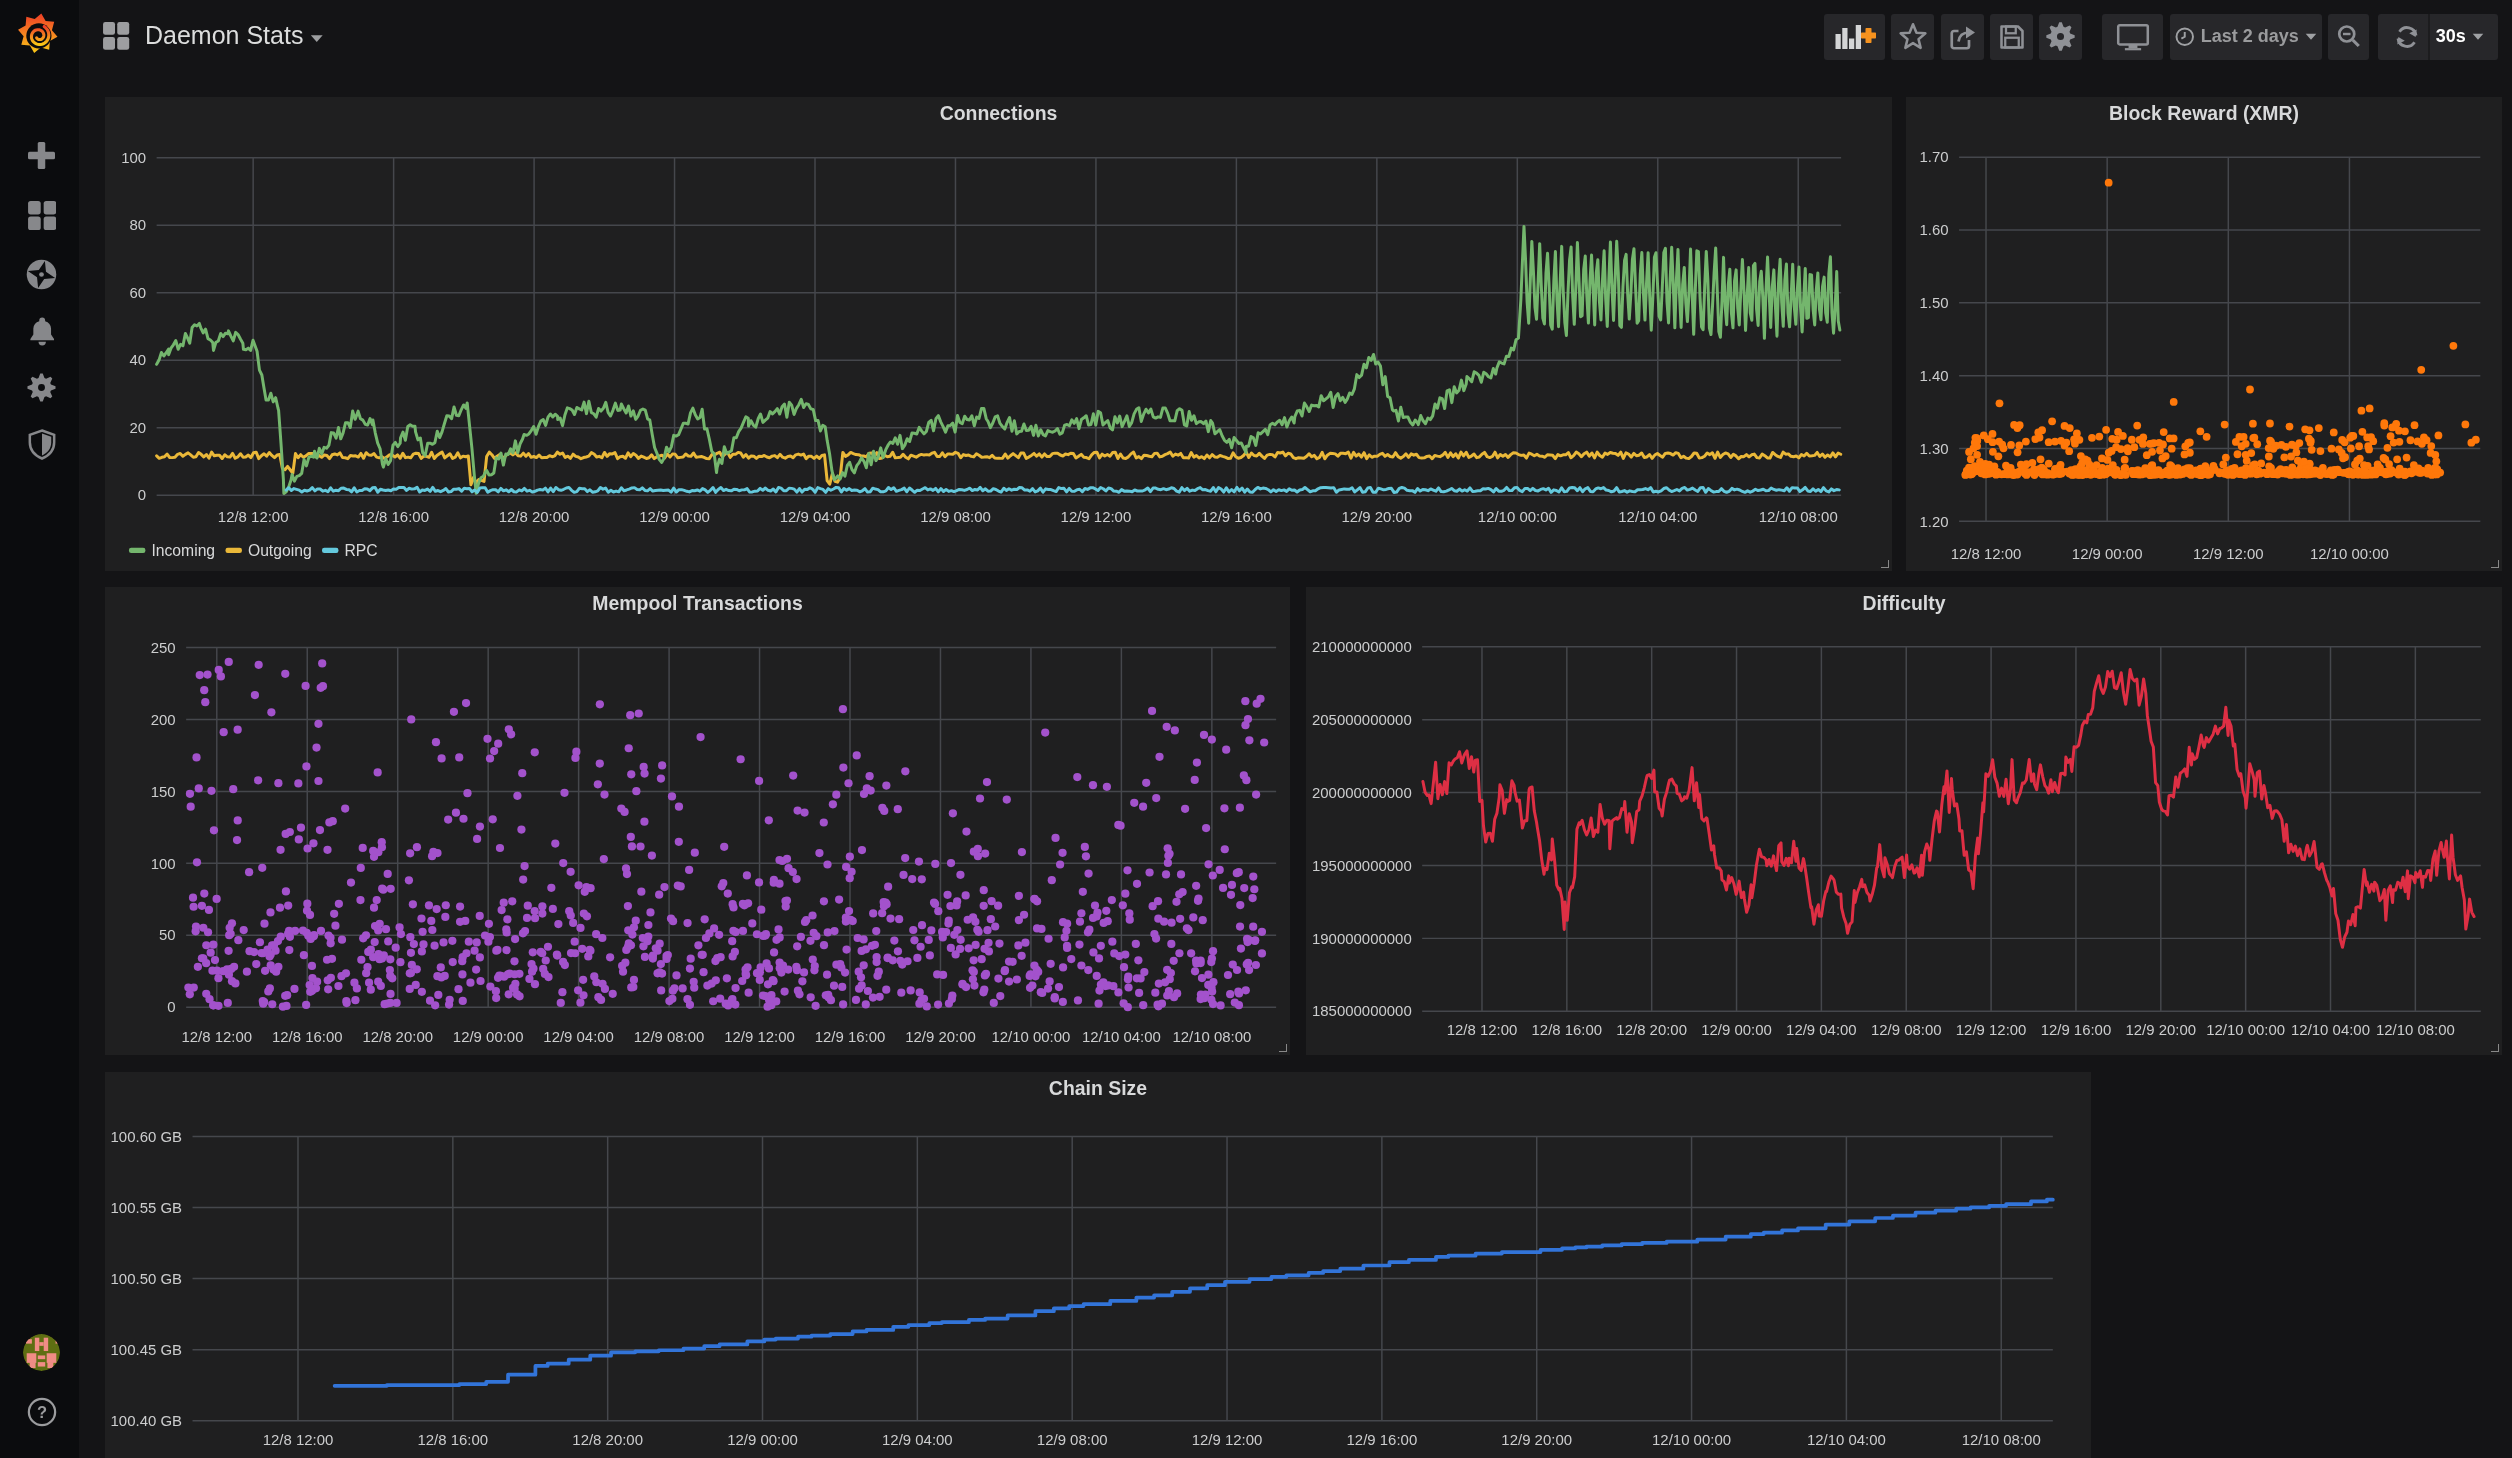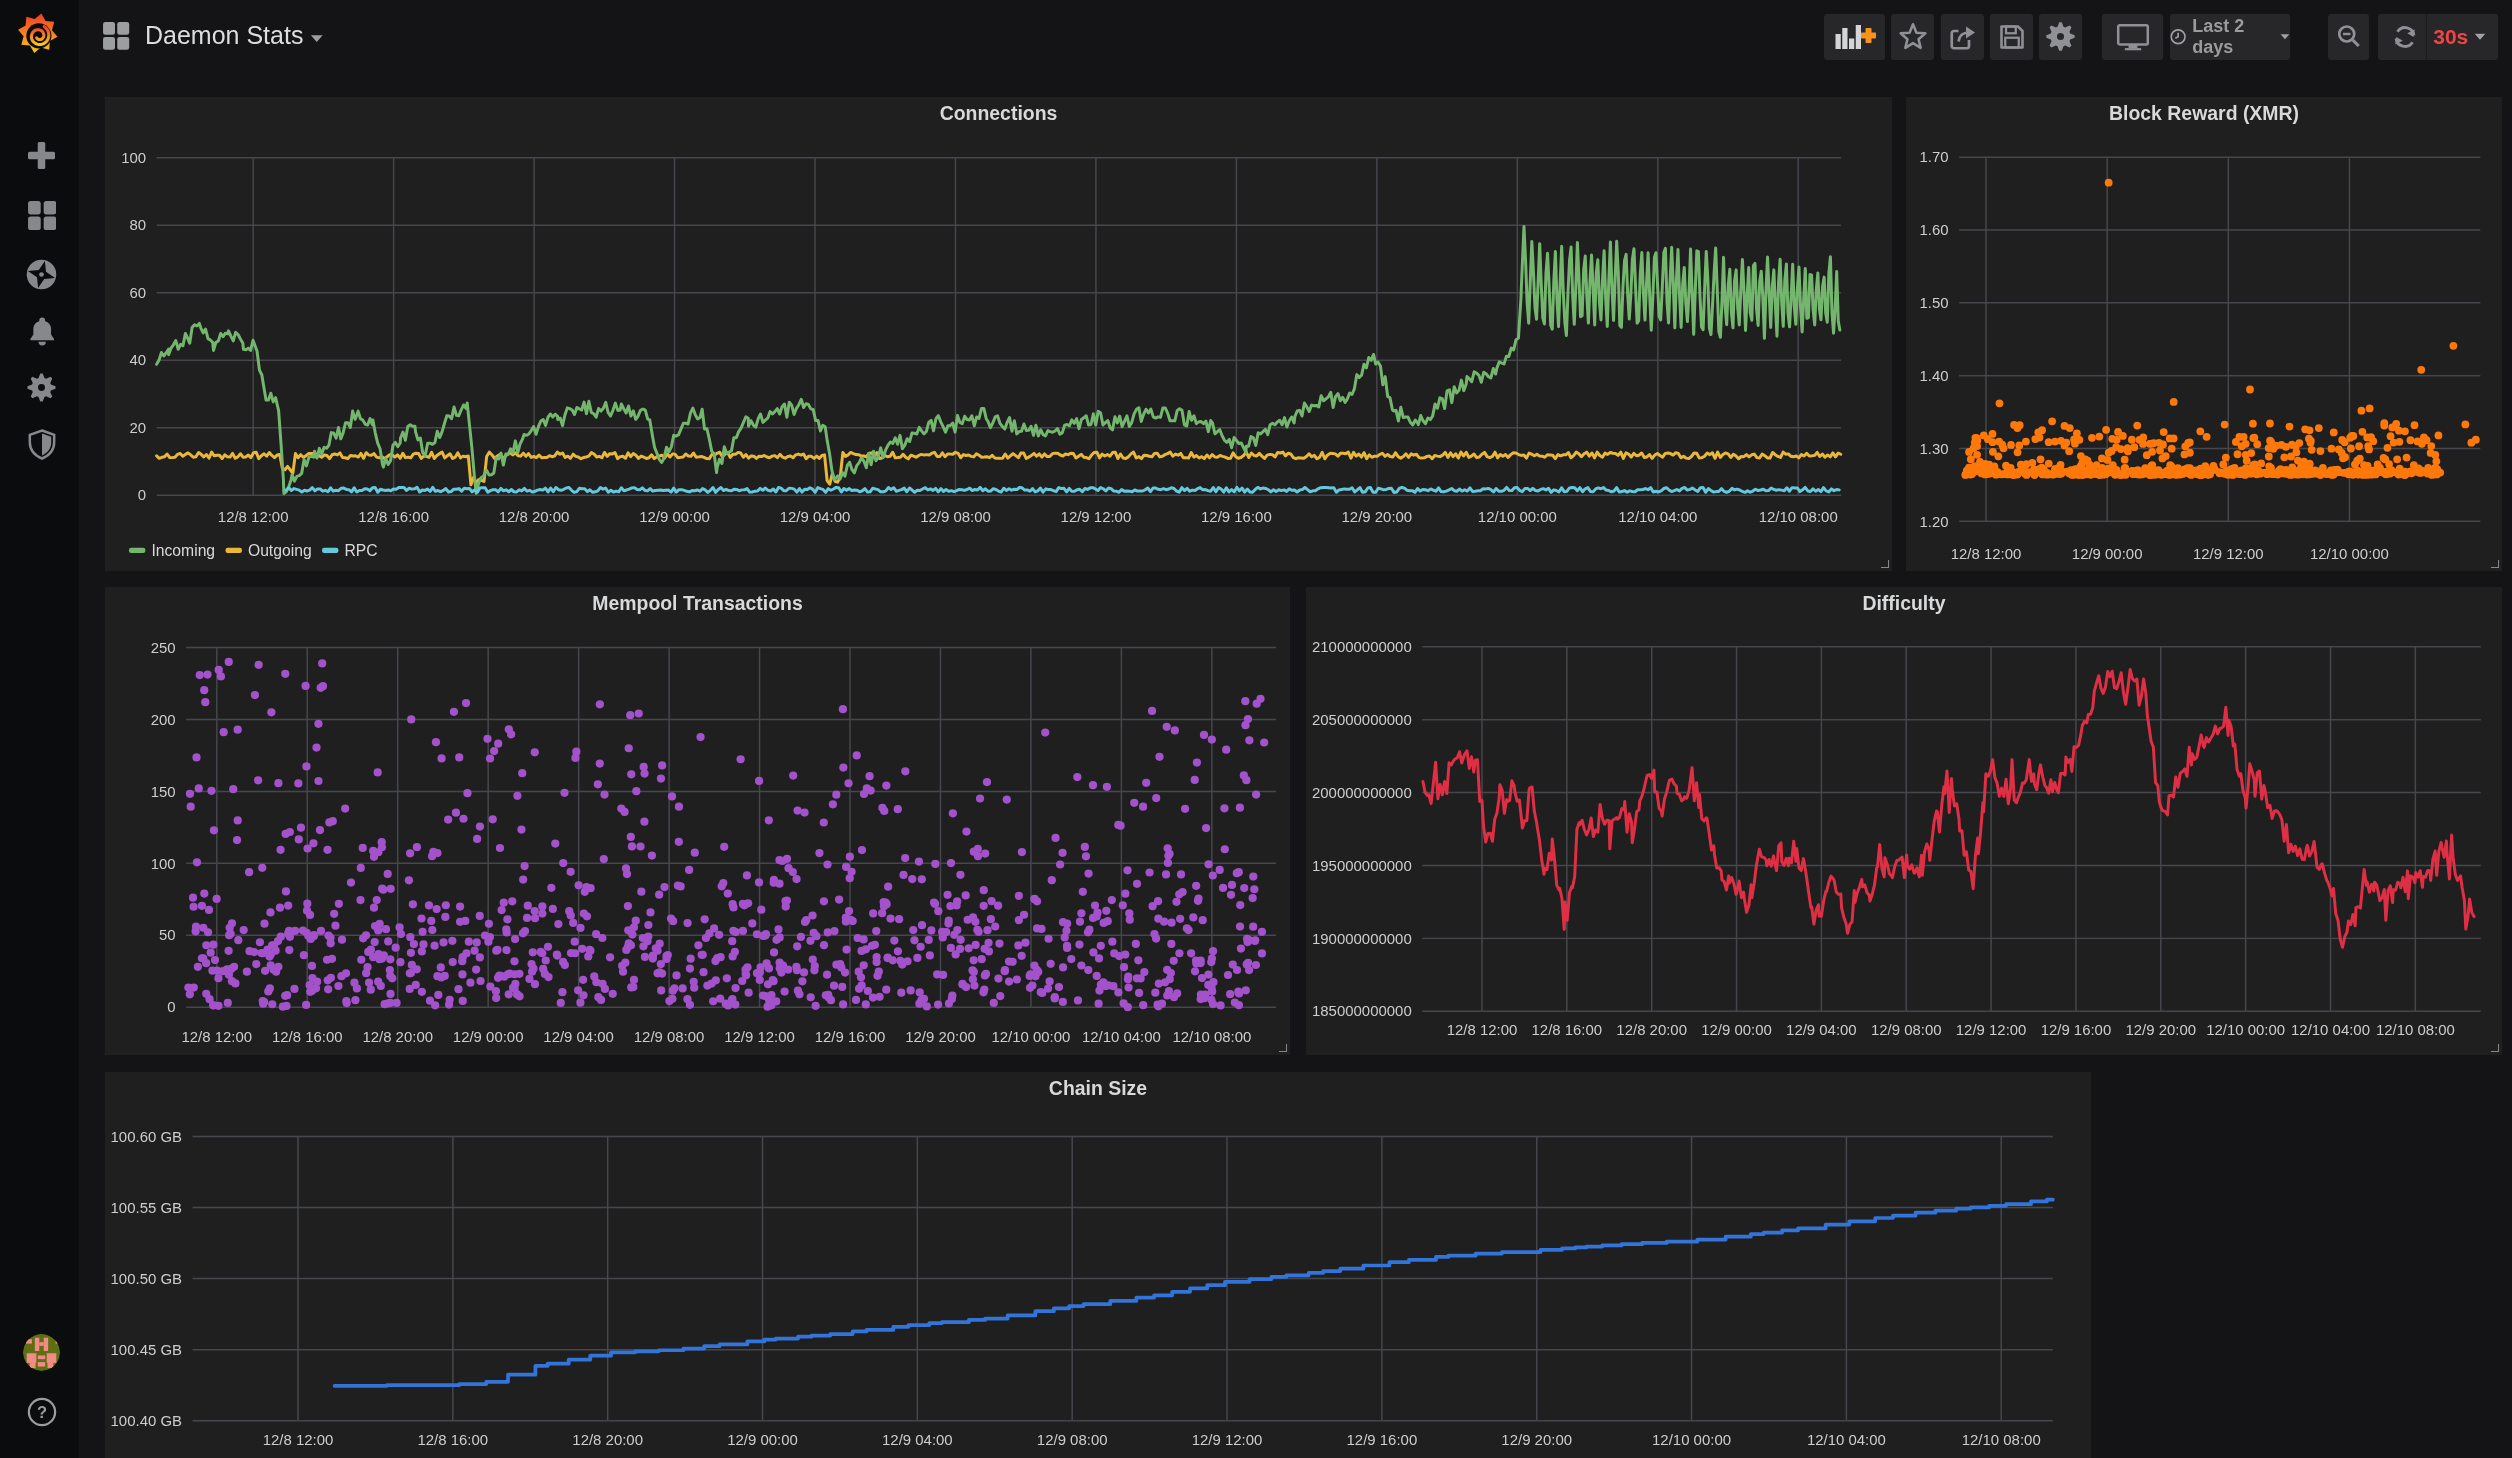--- a/index.html
+++ b/index.html
@@ -1,21 +1,21 @@
 <!DOCTYPE html>
 <html style="font-size:12px"><head><meta charset="utf-8"><style>
 * { margin:0; padding:0; box-sizing:border-box; }
 html,body { width:2512px; height:1459px; background:#141416; font-family:"Liberation Sans", sans-serif; overflow:hidden; }
 #root { position:relative; width:2512px; height:1459px; background:#141416; }
 #sidebar { position:absolute; left:0; top:0; width:79px; height:1459px; background:#0b0c0e; }
 .abs { position:absolute; }
 .panel { position:absolute; background:#1f1f20; }
 .btn { position:absolute; top:13.5px; height:46px; background:#27272a; border-radius:3px; display:flex; align-items:center; justify-content:center; gap:6px; }
 .tlab { color:#9a9b9d; font-size:18px; font-weight:bold; }
-.olab { color:#ef4444; font-size:21px; font-weight:bold; }
+.olab { color:#ffffff; font-size:18px; font-weight:bold; }
 .vdiv { width:1.5px; height:46px; background:#1c1c1e; }
 .rh { position:absolute; right:3px; bottom:3px; width:8.2px; height:8.2px; border-right:1.5px solid #888; border-bottom:1.5px solid #888; }
 </style></head>
 <body>
 <div id="root">
 <div id="sidebar"></div>
 <svg class="abs" style="left:17px;top:10.5px" width="43" height="46" viewBox="0 0 58 62">
       <defs>
         <linearGradient id="glg" x1="0" y1="1" x2="0" y2="0">
 <stop offset="0" stop-color="#f9c716"></stop>
@@ -130,21 +130,21 @@
         <path d="M20.3 3.1 L23.7 3.1 L26 9.1 L28.2 10 L34.2 7.4 L36.6 9.8 L34 15.8 L34.9 18 L40.9 20.3 L40.9 23.7 L34.9 26 L34 28.2 L36.6 34.2 L34.2 36.6 L28.2 34 L26 34.9 L23.7 40.9 L20.3 40.9 L18 34.9 L15.8 34 L9.8 36.6 L7.4 34.2 L10 28.2 L9.1 26 L3.1 23.7 L3.1 20.3 L9.1 18 L10 15.8 L7.4 9.8 L9.8 7.4 L15.8 10 L18 9.1 Z M26.725 22 A4.725 4.725 0 1 0 17.275 22 A4.725 4.725 0 1 0 26.725 22 Z" fill="#8f9196" fill-rule="evenodd"></path>
       </svg>
     </div>
     <div class="btn" style="left:2102px;width:61px">
       <svg width="34" height="30" viewBox="0 0 46 40">
 <rect x="3" y="4" width="40" height="26" rx="2" fill="none" stroke="#8f9196" stroke-width="3.4"></rect>
 <rect x="17" y="30" width="12" height="5" fill="#8f9196"></rect>
 <rect x="12" y="35" width="22" height="3" fill="#8f9196"></rect>
       </svg>
     </div>
-    <div class="btn" style="left:2170px;width:120px">
+    <div class="btn" style="left:2170px;width:152px">
       <svg width="19.5" height="19.5" viewBox="0 0 26 26">
 <circle cx="13" cy="13" r="11" fill="none" stroke="#9fa1a4" stroke-width="2.6"></circle>
 <path d="M13 6.5 V13 L8.5 15.5" fill="none" stroke="#9fa1a4" stroke-width="2.6"></path>
       </svg>
       <span class="tlab">Last 2 days</span>
       <svg width="12" height="7.5" viewBox="0 0 16 10">
         <path d="M1 1 L8 9 L15 1 Z" fill="#9fa1a4"></path>
       </svg>
     </div>
     <div class="btn" style="left:2328px;width:41px">

